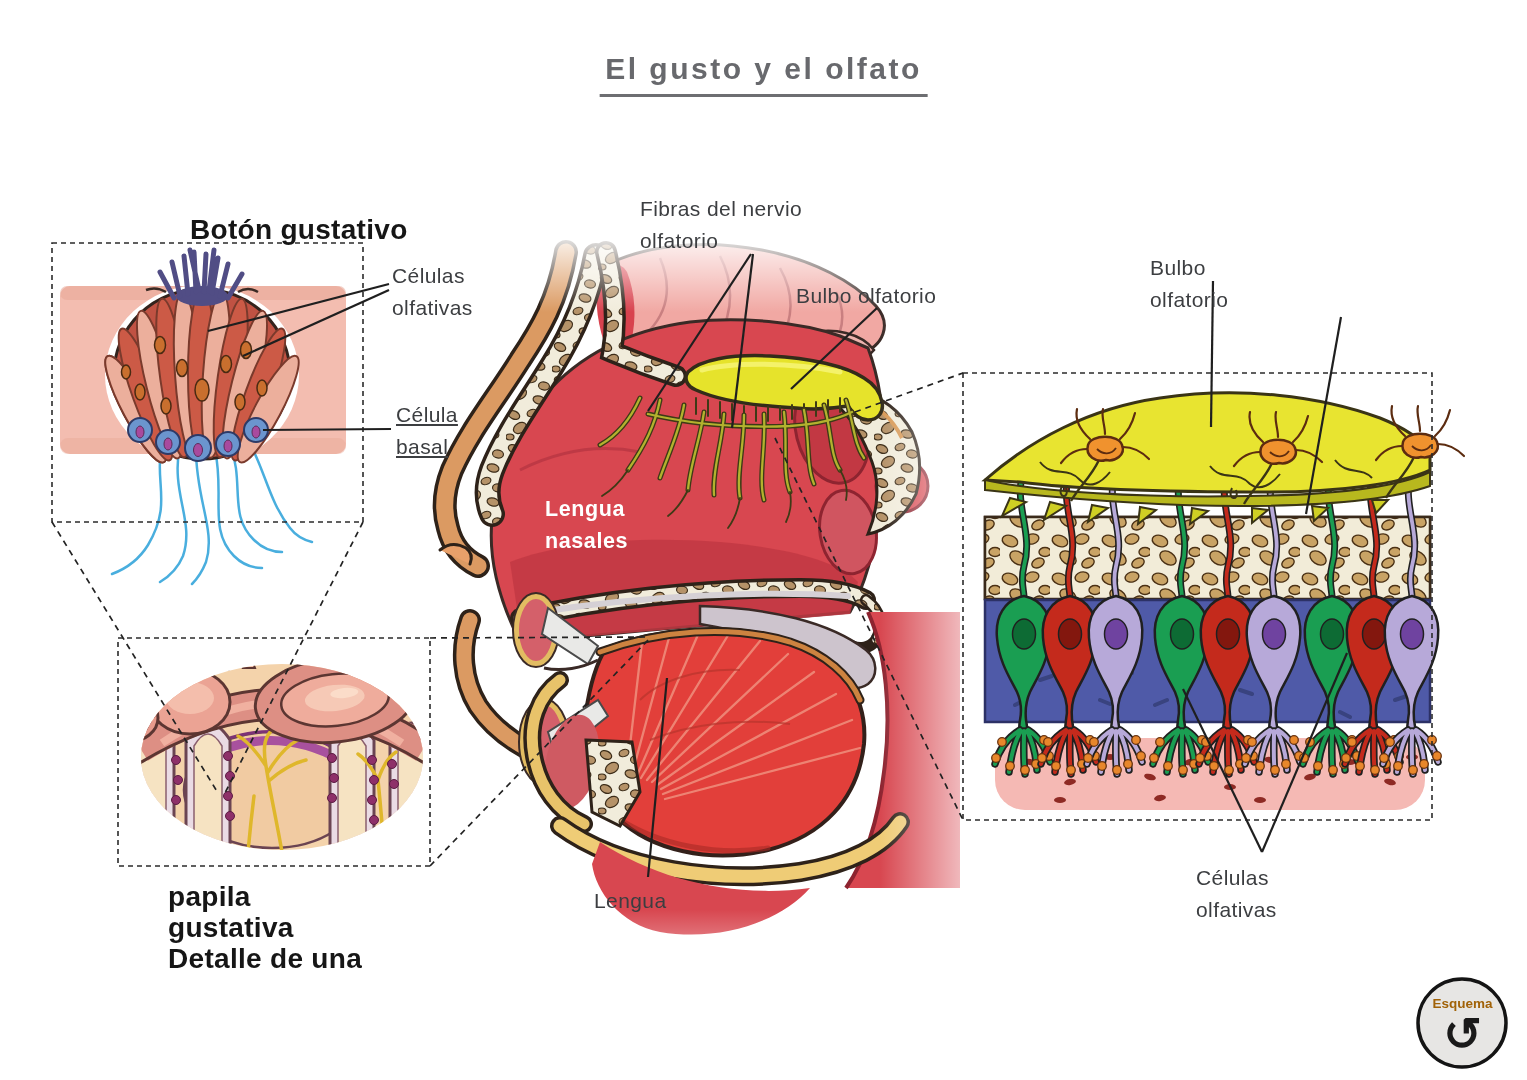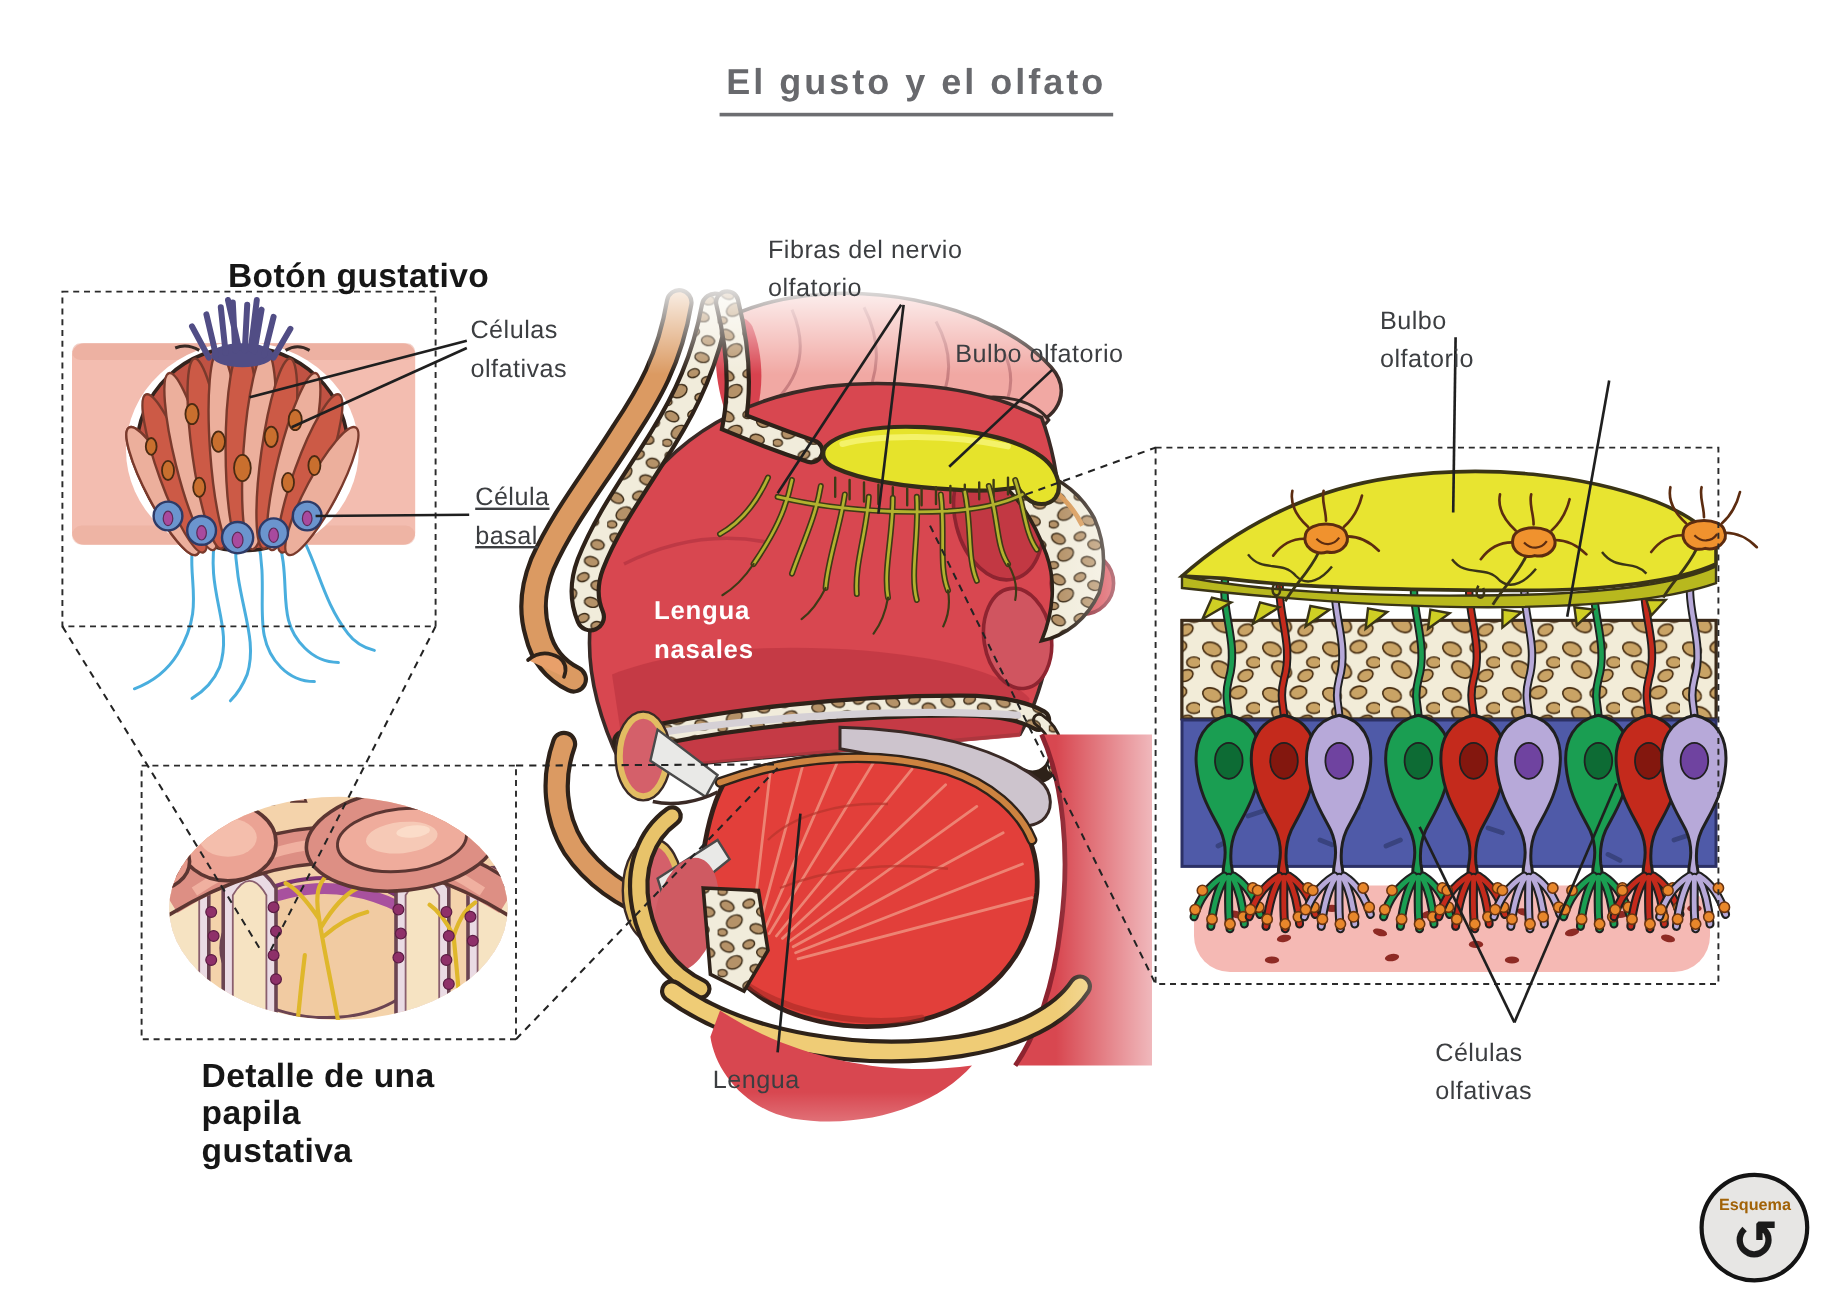--- a/index.html
+++ b/index.html
@@ -521,20 +521,20 @@
   <span>olfatorio</span>
 </div>
 
 
 <div class="lbl center" style="left:1196px;top:862px;width:132px;">
   <span>Células</span>
   <span>olfativas</span>
 </div>
 
 <div class="lbl bold center" style="left:168px;top:881px;width:216px;line-height:31px;">
+  <span>papila gustativa</span>
   <span>Detalle de una</span>
-  <span>papila gustativa</span>
 </div>
 
 <div id="badge-label">Esquema</div>
 <div id="badge-icon">↺</div>
 
 </div>
 
 </body></html>

